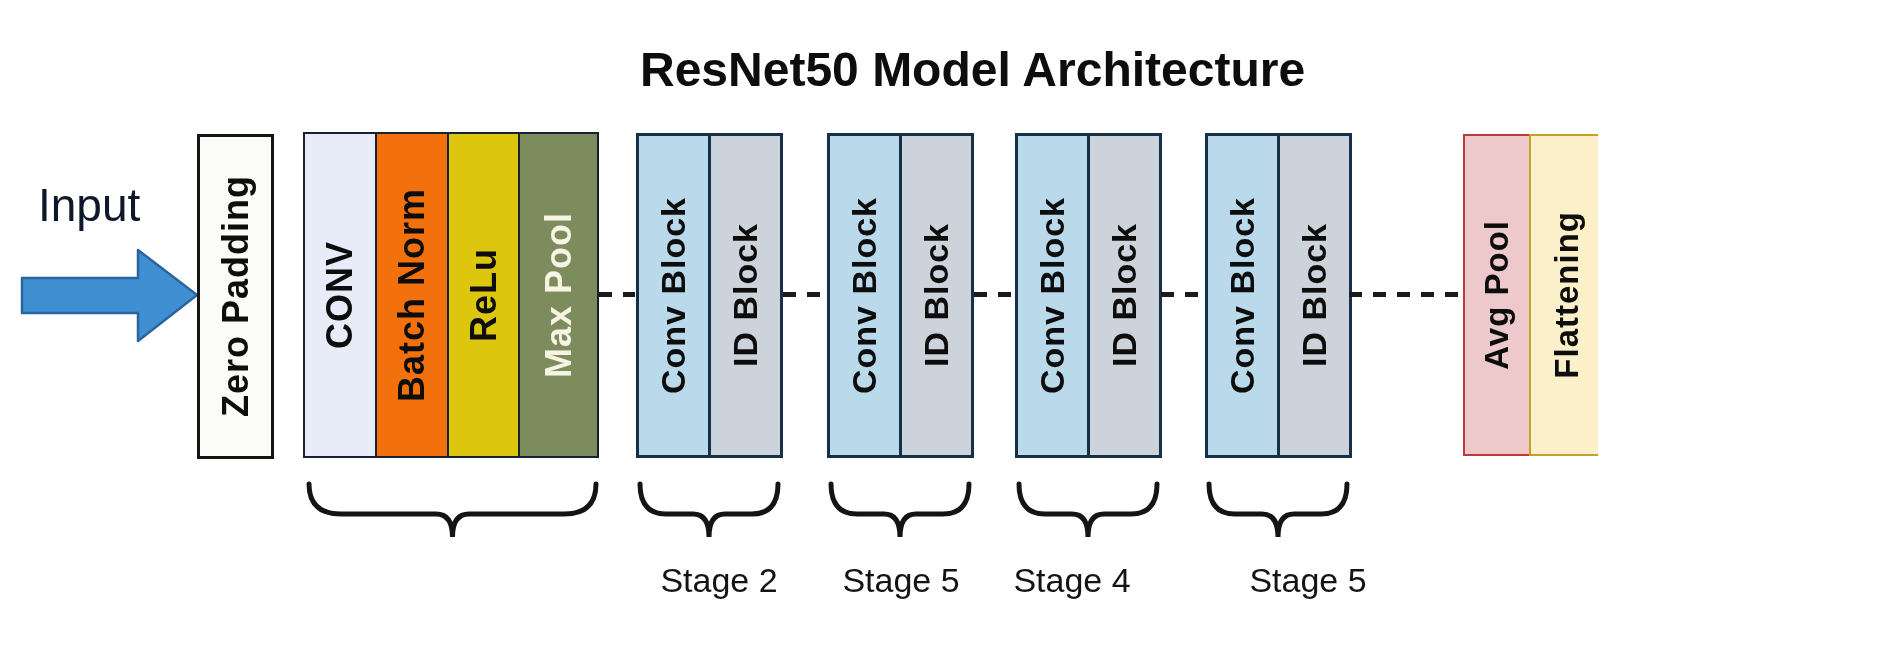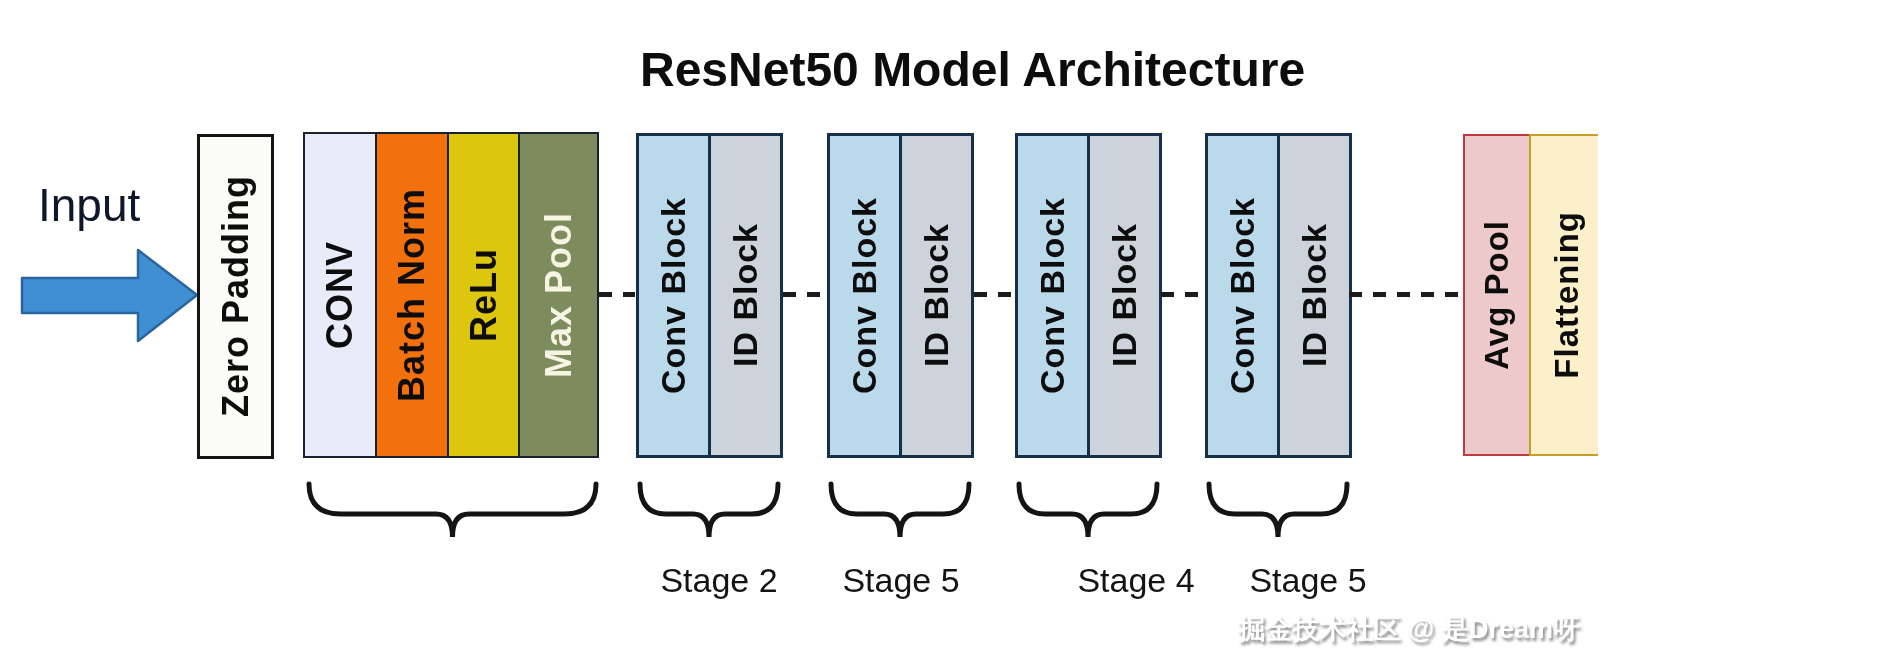--- a/index.html
+++ b/index.html
@@ -157,20 +157,19 @@
   </svg>
   <svg class="brace" style="left:1015px;" width="148" height="62">
     <path d="M4 4 Q4 34 30 34 L57 34 Q73 34 73 57 Q73 34 89 34 L116 34 Q142 34 142 4"></path>
   </svg>
   <svg class="brace" style="left:1205px;" width="148" height="62">
     <path d="M4 4 Q4 34 30 34 L57 34 Q73 34 73 57 Q73 34 89 34 L116 34 Q142 34 142 4"></path>
   </svg>
 
   <div class="caption" style="left:619px;">Stage 2</div>
   <div class="caption" style="left:801px;">Stage 5</div>
-  <div class="caption" style="left:1036px;">Stage 4</div>
+  <div class="caption" style="left:972px;">Stage 4</div>
   <div class="caption" style="left:1208px;">Stage 5</div>
 
   <div class="crop-line"></div>
 
-  <div class="watermark">掘金技术社区 @ 是Dream呀</div>
 
 </div>
 
 </body></html>

